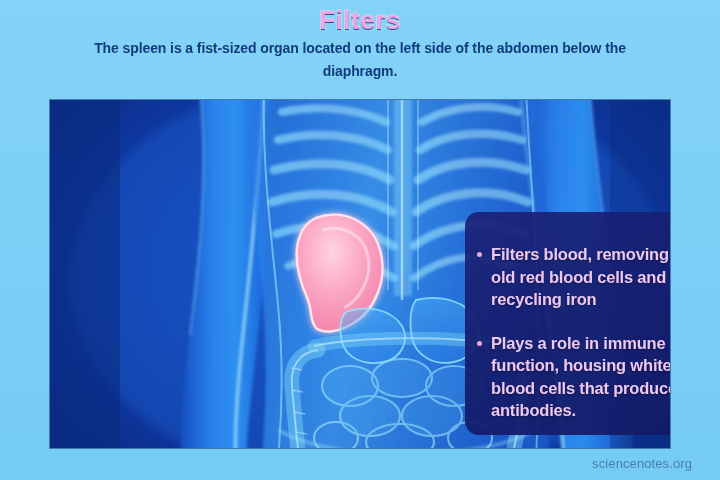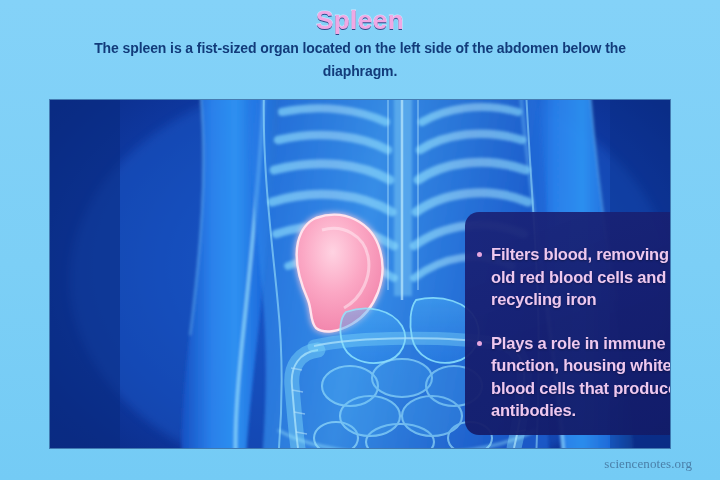--- a/index.html
+++ b/index.html
@@ -105,30 +105,29 @@
   }
 
   
   .footer {
     position: absolute;
     right: 28px;
     top: 456px;
     font-size: 13px;
     color: #4a7fa8;
     letter-spacing: 0.1px;
-    font-family: Liberation Serif, serif;
   }
 </style>
 </head>
 <body>
 
 <div class="infographic">
 
   <div class="header">
-    <div class="title">Spleen</div>
+    <div class="title">Filters</div>
     <div class="subtitle">The spleen is a fist-sized organ located on the left side of the abdomen below the diaphragm.</div>
   </div>
 
   <div class="panel">
     <svg class="panel-svg" viewBox="0 0 620 348" preserveAspectRatio="none">
       <defs>
         <linearGradient id="bodyGrad" x1="0" y1="0" x2="1" y2="0">
           <stop offset="0%" stop-color="#1551c4"></stop>
           <stop offset="30%" stop-color="#2a84ef"></stop>
           <stop offset="55%" stop-color="#2f96f6"></stop>

